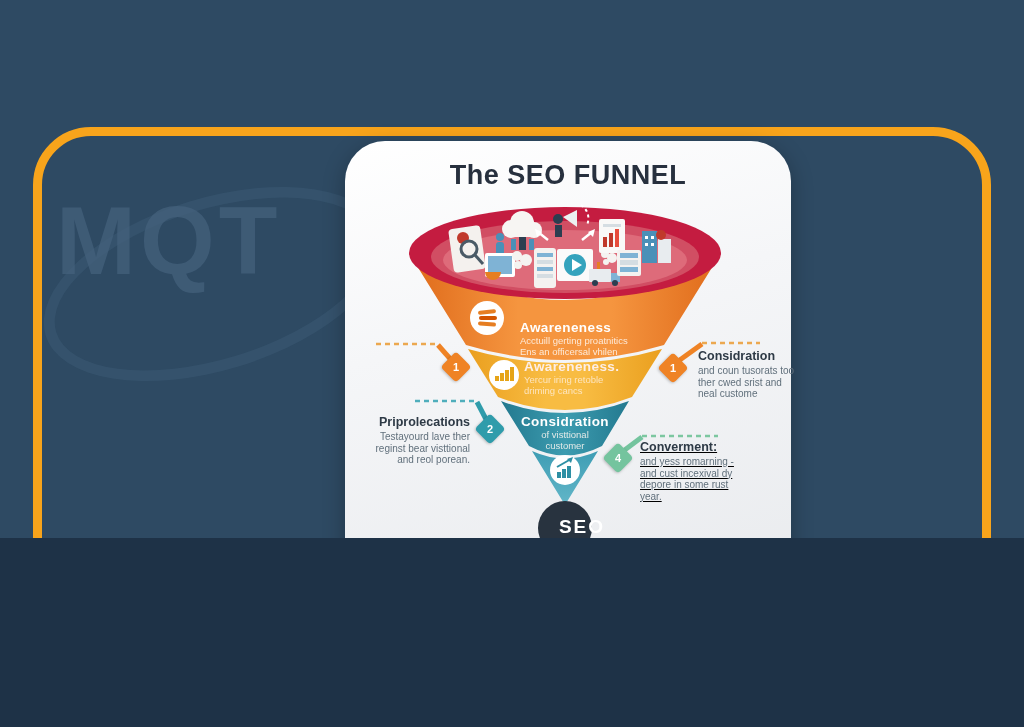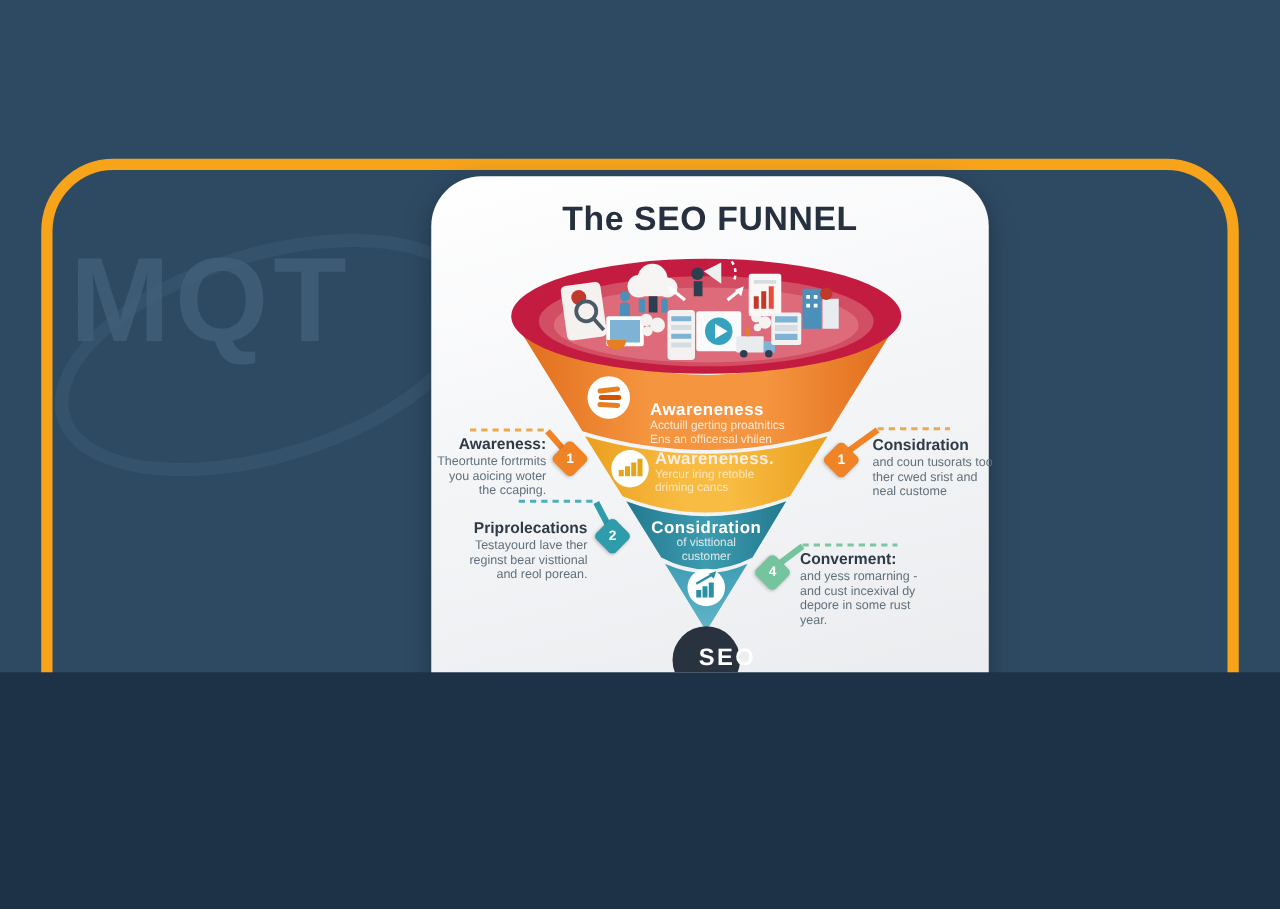--- a/index.html
+++ b/index.html
@@ -51,21 +51,21 @@
     font-size:19px;font-weight:700;letter-spacing:2px;color:#fff;
   }
   
   .callout{position:absolute;}
   .co-title{font-size:12.5px;font-weight:700;color:#2e3a46;margin-bottom:2px;}
   .co-line{font-size:10px;line-height:11.5px;color:#61707c;}
   .co-left{text-align:right;}
   .co-l1{right:587px;top:348px;width:130px;}
   .co-l2{right:554px;top:415px;width:140px;}
   .co-r1{left:698px;top:349px;width:130px;}
-  .co-r4{left:640px;top:440px;width:130px;}
+  .co-r4{left:640px;top:440px;width:130px;text-decoration:underline;}
   
   .diamond{
     position:absolute;width:22px;height:22px;border-radius:4px;
     transform:rotate(45deg);
     display:flex;align-items:center;justify-content:center;
     box-shadow:0 1px 3px rgba(0,0,0,.25);
   }
   .diamond span{transform:rotate(-45deg);font-size:11px;font-weight:700;color:#fff;}
   .d-l1{left:445px;top:356px;background:#ef8325;}
   .d-l2{left:479px;top:418px;background:#2f9cab;}
@@ -257,26 +257,20 @@
     <div class="st-sub">Yercur iring retoble</div>
     <div class="st-sub">driming cancs</div>
   </div>
   <div class="stage-text stage3-text">
     <div class="st-title">Considration</div>
     <div class="st-sub">of visttional</div>
     <div class="st-sub">customer</div>
   </div>
   <div class="seo-label">SEO</div>
 
-  <div class="callout co-left co-l1">
-    <div class="co-title">Awareness:</div>
-    <div class="co-line">Theortunte fortrmits</div>
-    <div class="co-line">you aoicing woter</div>
-    <div class="co-line">the ccaping.</div>
-  </div>
   <div class="callout co-left co-l2">
     <div class="co-title">Priprolecations</div>
     <div class="co-line">Testayourd lave ther</div>
     <div class="co-line">reginst bear visttional</div>
     <div class="co-line">and reol porean.</div>
   </div>
 
   <div class="callout co-r1">
     <div class="co-title">Considration</div>
     <div class="co-line">and coun tusorats too</div>

